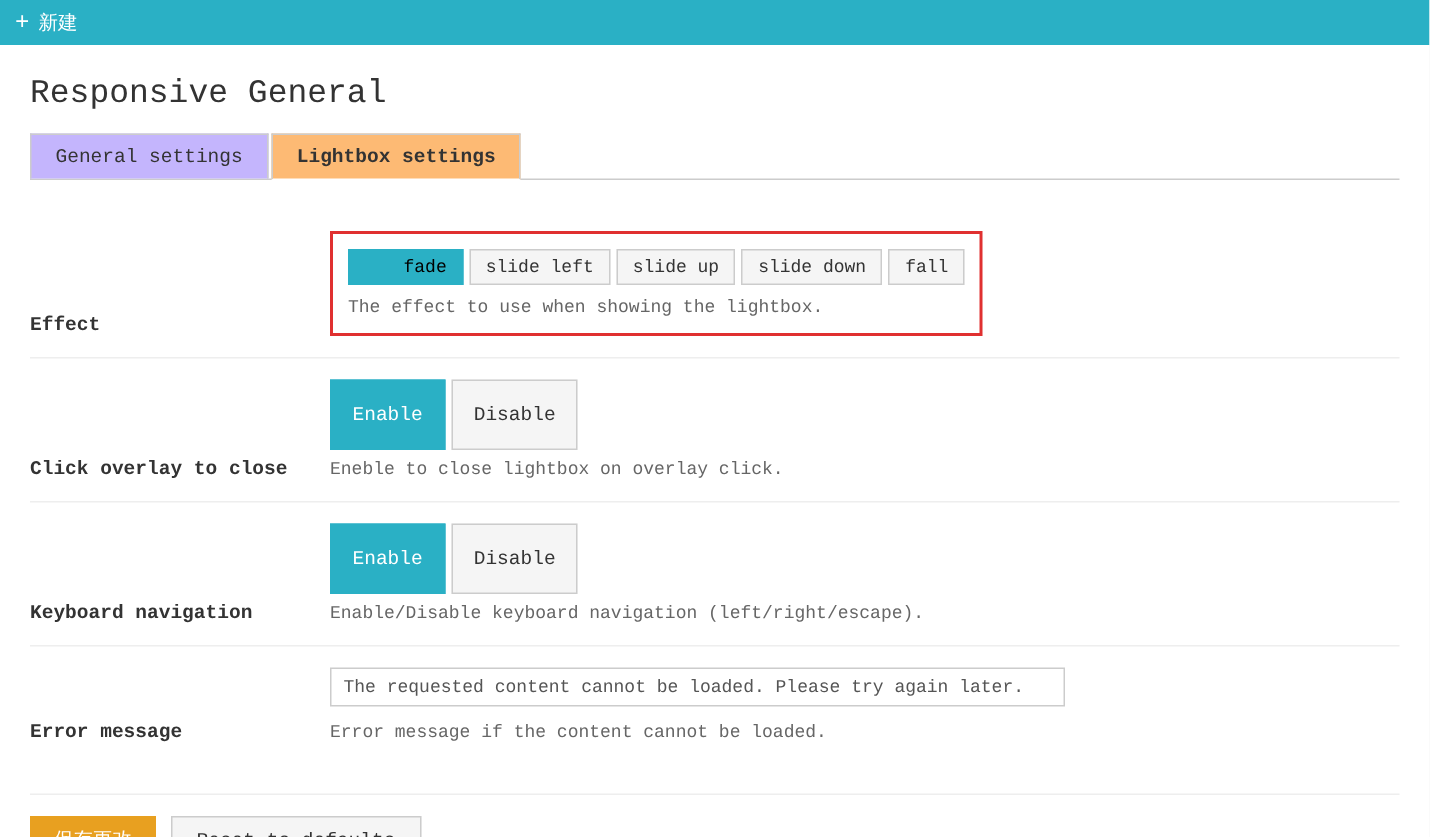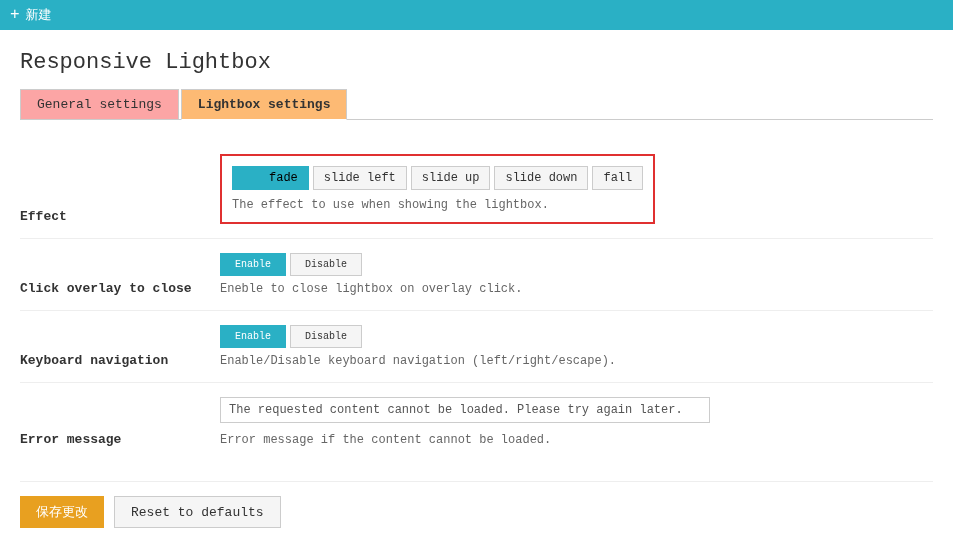--- a/index.html
+++ b/index.html
@@ -52,21 +52,21 @@
       border-bottom: 1px solid #ccc;
       margin-bottom: 20px;
     }
     .tab {
       padding: 7px 16px;
       border: 1px solid #ccc;
       border-bottom: none;
       cursor: pointer;
       font-family: "Courier New", Courier, monospace;
       font-size: 13px;
-      background: #fca5a5;
+      background: #c4b5fd;
       color: #333;
       margin-right: 2px;
     }
     .tab.active {
       background: #fdba74;
       font-weight: bold;
       border-bottom: 1px solid #fff;
       margin-bottom: -1px;
     }
 
@@ -139,26 +139,26 @@
       margin-top: 4px;
     }
 
     
     .toggle-buttons {
       display: flex;
       gap: 4px;
       margin-bottom: 6px;
     }
     .toggle-btn {
-      padding: 5px 14px;
+      padding: 15px 14px;
       border: 1px solid #ccc;
       background: #f5f5f5;
       cursor: pointer;
       font-family: "Courier New", Courier, monospace;
-      font-size: 10px;
+      font-size: 13px;
       color: #333;
     }
     .toggle-btn.active {
       background: #2ab0c5;
       color: #fff;
       border-color: #2ab0c5;
     }
 
     
     .error-input {
@@ -202,21 +202,21 @@
 </head>
 <body>
 
 <div class="top-bar">
   <span class="top-bar-icon">+</span>
   <span class="top-bar-label">新建</span>
 </div>
 
 <div class="main-container">
 
-  <div class="page-title">Responsive Lightbox</div>
+  <div class="page-title">Responsive General</div>
 
   <div class="tabs">
     <div class="tab">General settings</div>
     <div class="tab active">Lightbox settings</div>
   </div>
 
 
   <div class="settings-table">
 
     <div class="settings-row">

